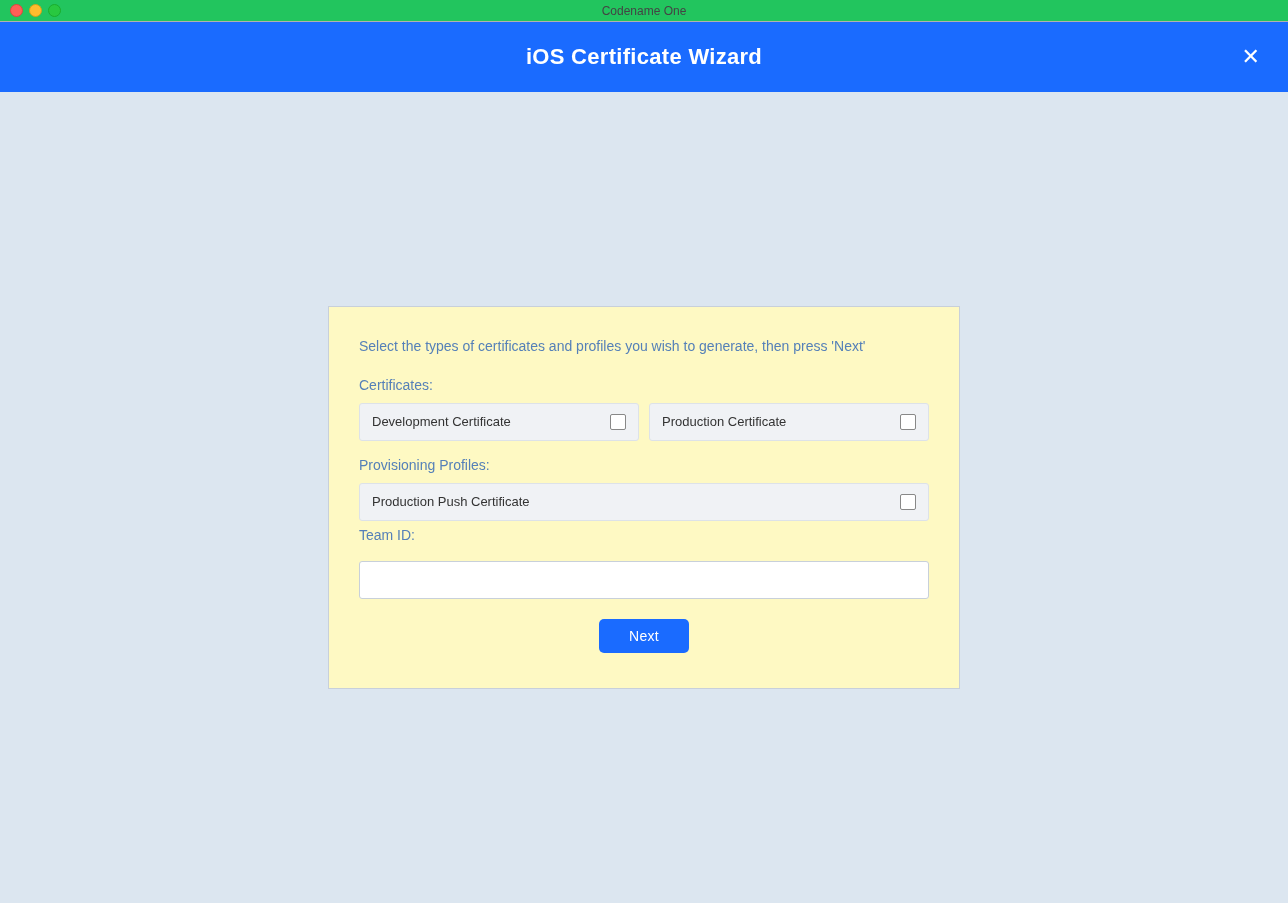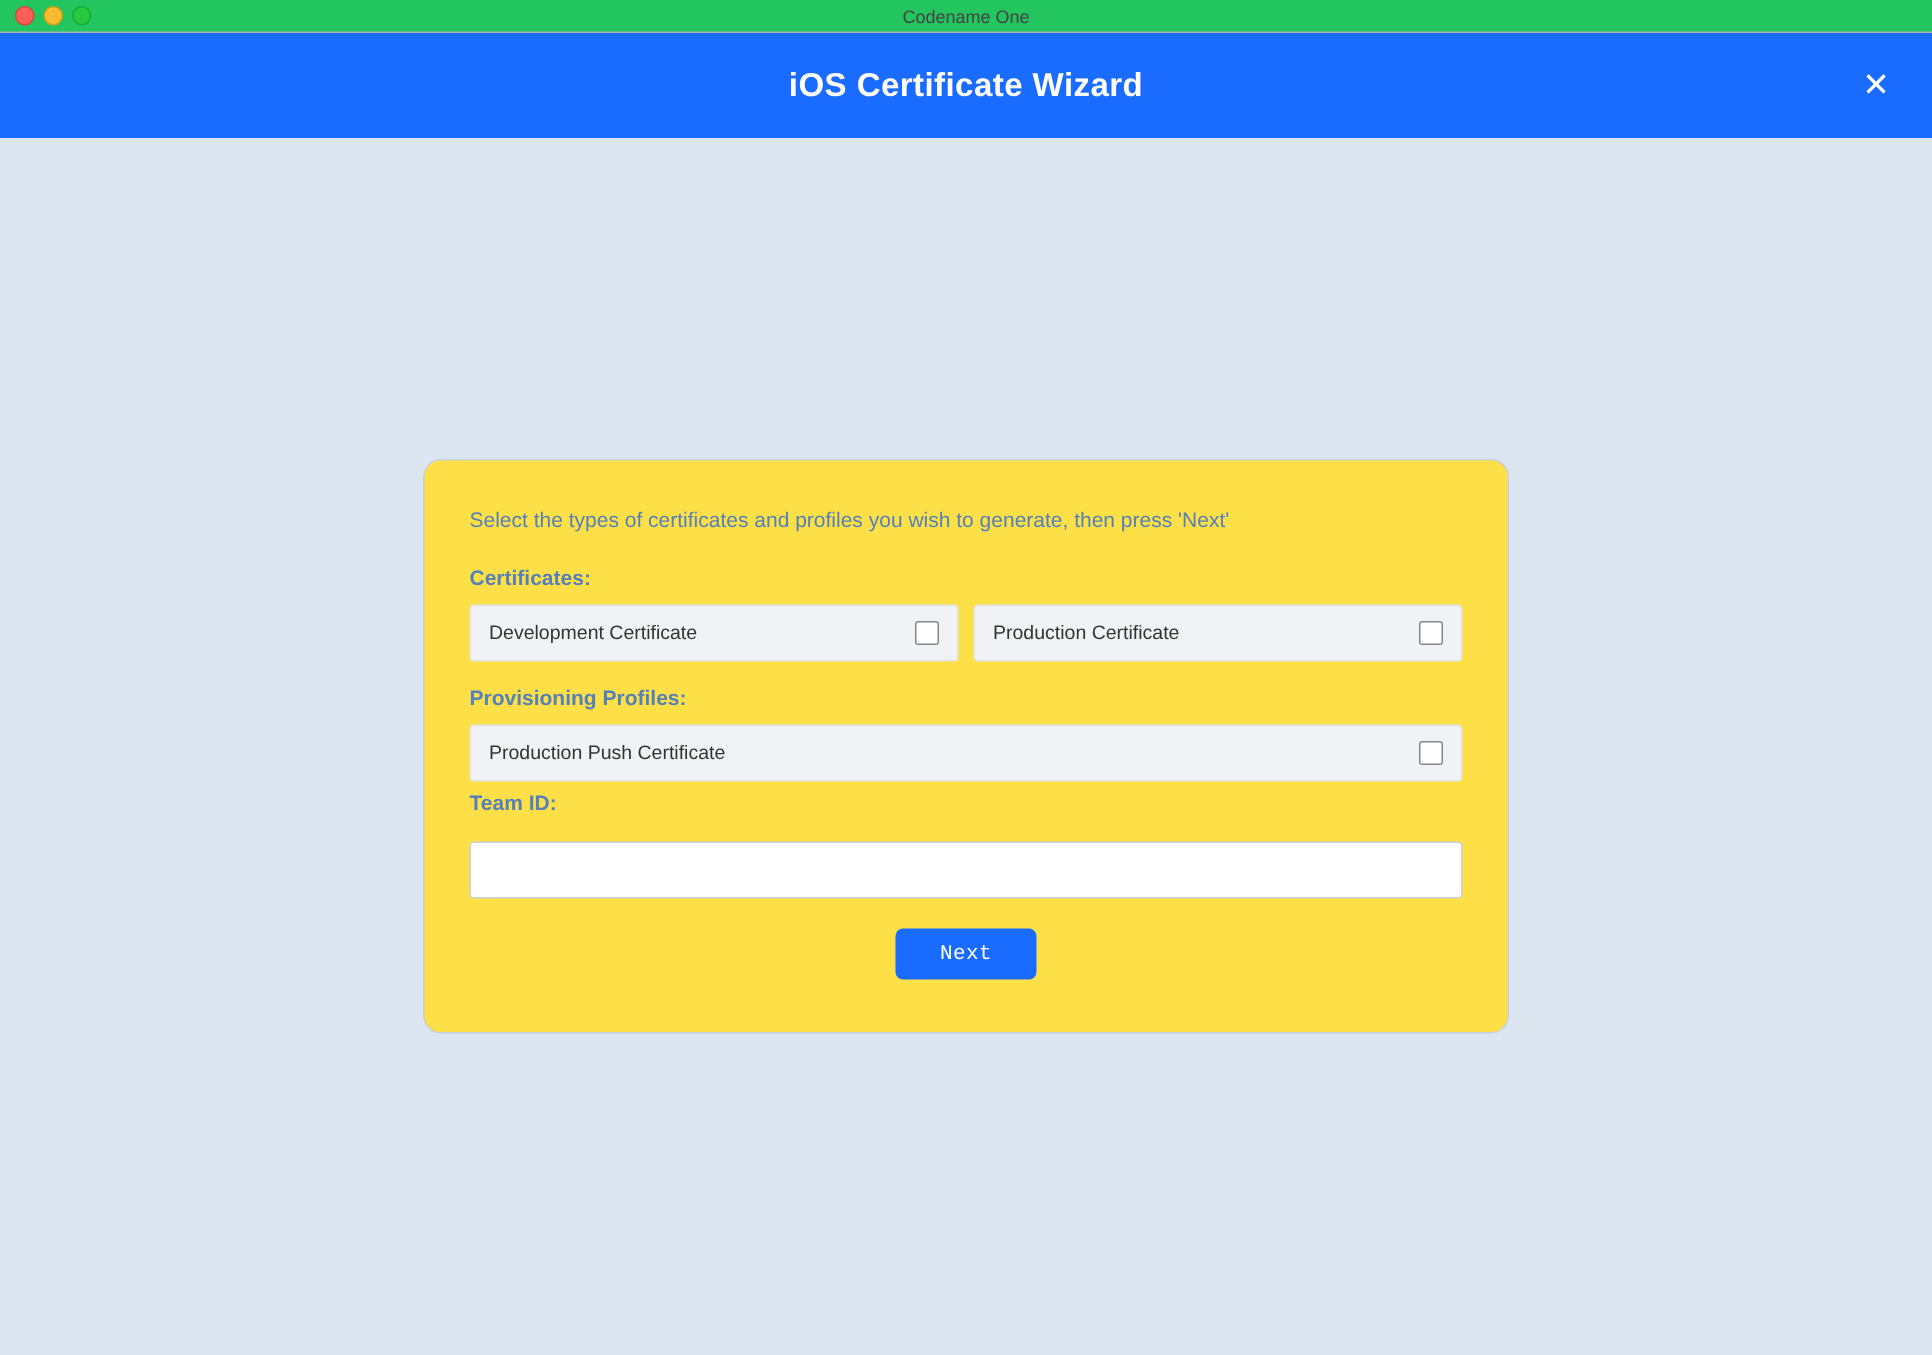--- a/index.html
+++ b/index.html
@@ -99,38 +99,38 @@
     .content-area {
       flex: 1;
       display: flex;
       align-items: center;
       justify-content: center;
       padding: 20px;
     }
 
     
     .dialog-card {
-      background: #fde047;
+      background: #fef9c3;
       border: 1px solid #c8d0da;
-      border-radius: 12px;
-      width: 724px;
+      border-radius: 0;
+      width: 632px;
       padding: 30px 30px 35px 30px;
     }
 
     .dialog-instruction {
       color: #5580b8;
       font-size: 14px;
       margin-bottom: 20px;
       line-height: 1.4;
     }
 
     .section-label {
       color: #5580b8;
       font-size: 14px;
-      font-weight: 700;
+      font-weight: 400;
       margin-bottom: 10px;
     }
 
     
     .checkbox-row {
       display: flex;
       gap: 10px;
       margin-bottom: 6px;
     }
 
@@ -207,21 +207,20 @@
     .next-button {
       background: #1a6bff;
       color: white;
       border: none;
       border-radius: 5px;
       padding: 9px 30px;
       font-size: 14px;
       font-weight: 500;
       cursor: pointer;
       letter-spacing: 0.3px;
-      font-family: Liberation Mono, monospace;
     }
   </style>
 </head>
 <body>
 
 <div class="window-chrome">
   <div class="traffic-light close"></div>
   <div class="traffic-light minimize"></div>
   <div class="traffic-light maximize"></div>
   <span class="window-title">Codename One</span>

